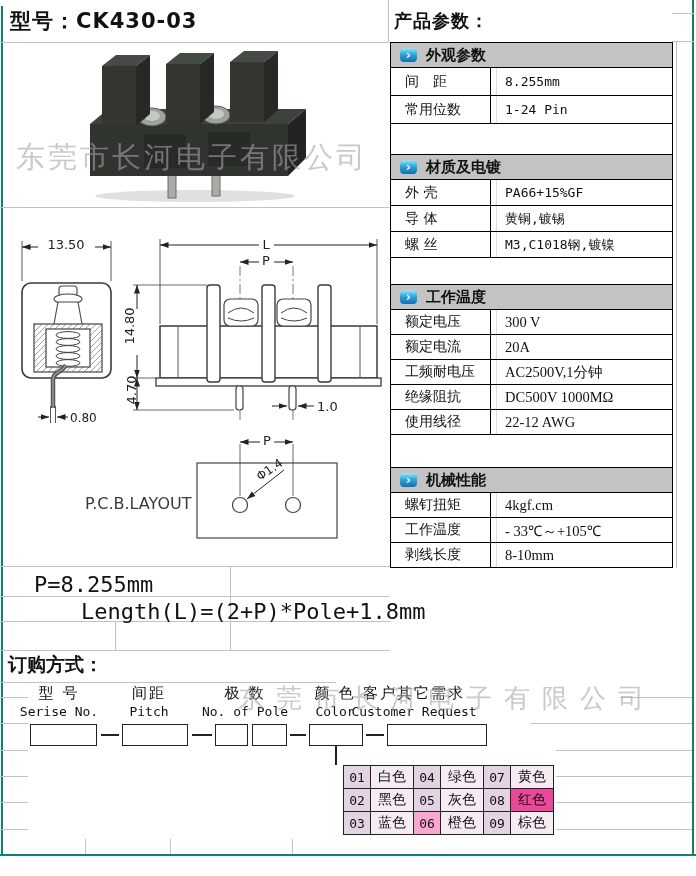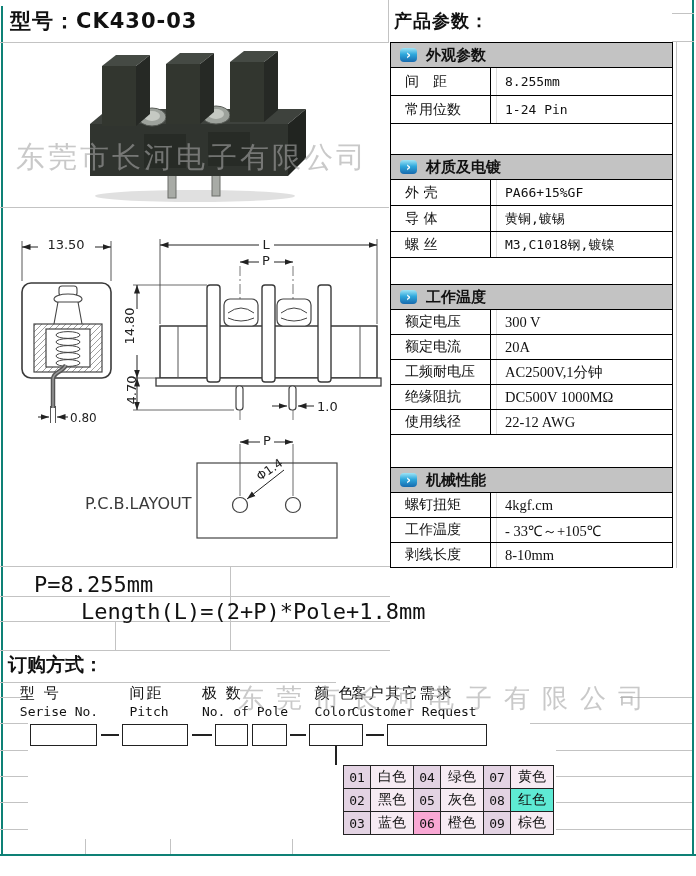--- a/index.html
+++ b/index.html
@@ -14,21 +14,21 @@
   .watermark{position:absolute;color:rgba(165,165,165,.6);white-space:nowrap;z-index:6;pointer-events:none;}
   .wm1{left:16px;top:138px;font-size:29px;letter-spacing:3px;}
   .wm2{left:238px;top:681px;font-size:26px;letter-spacing:12px;width:452px;overflow:hidden;}
 
   .note{position:absolute;font-family:"DejaVu Sans Mono",monospace;font-size:22px;}
   .note-p{left:34px;top:572px;}
   .note-l{left:34px;top:599px;margin-left:47px;}
   .order-title{position:absolute;left:8px;top:652px;font-size:19px;font-weight:bold;}
 
   
-  .oh{position:absolute;top:684px;transform:translateX(-50%);z-index:4;}
+  .oh{position:absolute;top:684px;transform:translateX(-50%);text-align:center;z-index:4;}
   .oh-cn{font-size:15px;letter-spacing:2px;}
   .oh-en{font-family:"DejaVu Sans Mono",monospace;font-size:13px;margin-top:1px;}
   .oh1{left:59px}.oh2{left:149px}.oh3{left:245px}.oh4{left:335px}.oh5{left:414px}
   .obox{position:absolute;top:724px;height:22px;border:1.5px solid #222;background:#fff;box-sizing:border-box;z-index:4;}
   .b1{left:30px;width:67px}.b2{left:122px;width:66px}.b3{left:215px;width:33px}
   .b4{left:252px;width:35px}.b5{left:309px;width:54px}.b6{left:387px;width:100px}
   .odash{position:absolute;top:734px;height:2px;background:#222;z-index:4;}
   .d1{left:101px;width:18px}.d2{left:192px;width:20px}.d3{left:290px;width:16px}.d4{left:366px;width:18px}
   .connector{position:absolute;left:335px;top:746px;width:2px;height:19px;background:#222;}
 
@@ -273,21 +273,21 @@
       <div class="ct-cell ct-name" style="background: rgb(246, 235, 243);">白色</div>
       <div class="ct-cell ct-code" style="background: rgb(227, 211, 227);">04</div>
       <div class="ct-cell ct-name" style="background: rgb(246, 235, 243);">绿色</div>
       <div class="ct-cell ct-code" style="background: rgb(227, 211, 227);">07</div>
       <div class="ct-cell ct-name" style="background: rgb(246, 235, 243);">黄色</div>
       <div class="ct-cell ct-code" style="background: rgb(227, 211, 227);">02</div>
       <div class="ct-cell ct-name" style="background: rgb(246, 235, 243);">黑色</div>
       <div class="ct-cell ct-code" style="background: rgb(227, 211, 227);">05</div>
       <div class="ct-cell ct-name" style="background: rgb(246, 235, 243);">灰色</div>
       <div class="ct-cell ct-code" style="background: rgb(227, 211, 227);">08</div>
-      <div class="ct-cell ct-name" style="background: #5eead4;">红色</div>
+      <div class="ct-cell ct-name" style="background: #ec4899;">红色</div>
       <div class="ct-cell ct-code" style="background: rgb(227, 211, 227);">03</div>
       <div class="ct-cell ct-name" style="background: rgb(246, 235, 243);">蓝色</div>
       <div class="ct-cell ct-code" style="background: #f9a8d4;">06</div>
       <div class="ct-cell ct-name" style="background: rgb(246, 235, 243);">橙色</div>
       <div class="ct-cell ct-code" style="background: rgb(227, 211, 227);">09</div>
       <div class="ct-cell ct-name" style="background: rgb(246, 235, 243);">棕色</div>
     </div>
 
   <div class="rp-title">产品参数：</div>
   <div class="rp-body" id="spec-sections">

